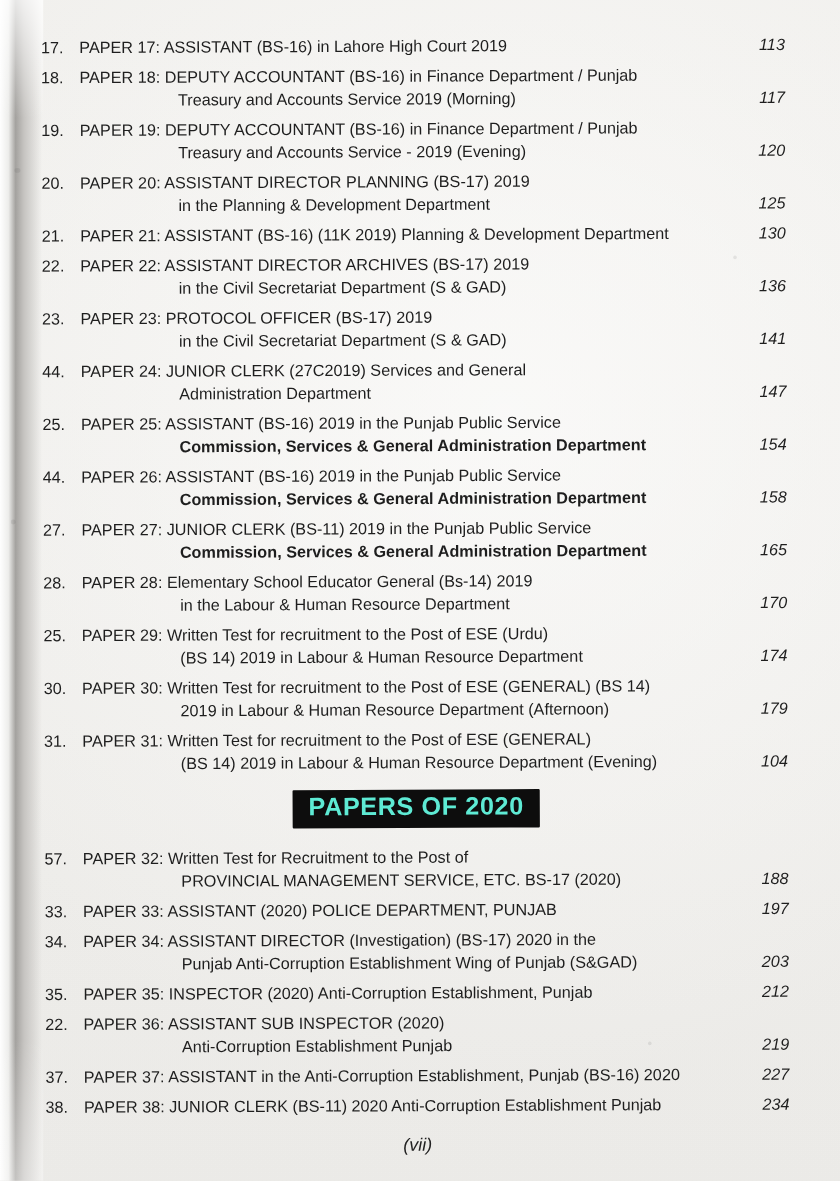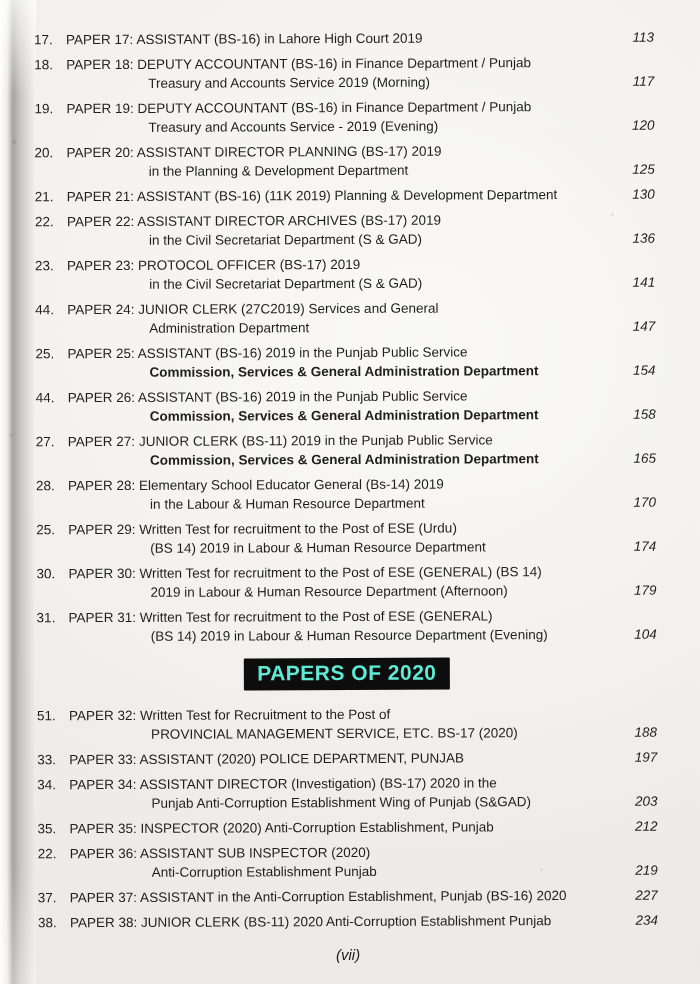--- a/index.html
+++ b/index.html
@@ -178,21 +178,21 @@
           <span class="pg">104</span>
         </li>
       </ol>
 
     <div class="section-heading">
       <span class="heading-box">PAPERS OF 2020</span>
     </div>
 
     <ol class="toc" id="toc-2020">
         <li class="entry">
-          <span class="num">51.</span>
+          <span class="num">57.</span>
           <span class="lines">
             <span class="line">PAPER 32: Written Test for Recruitment to the Post of</span>
             <span class="line cont">PROVINCIAL MANAGEMENT SERVICE, ETC. BS-17 (2020)</span>
           </span>
           <span class="pg">188</span>
         </li>
         <li class="entry">
           <span class="num">33.</span>
           <span class="lines">
             <span class="line">PAPER 33: ASSISTANT (2020) POLICE DEPARTMENT, PUNJAB</span>

